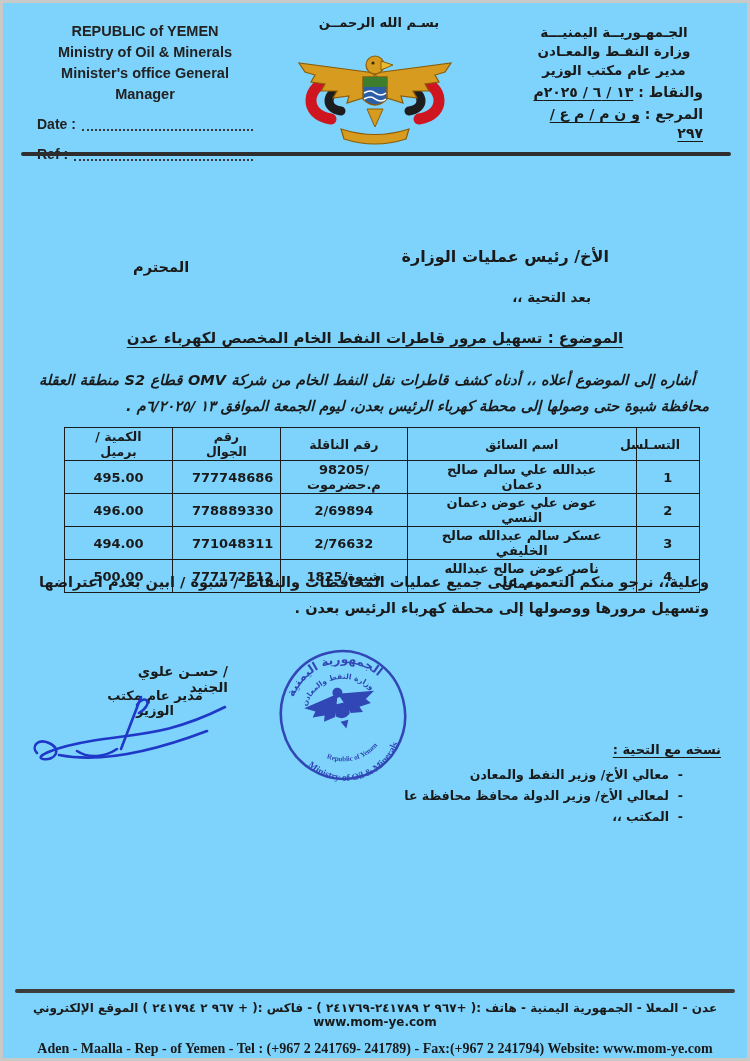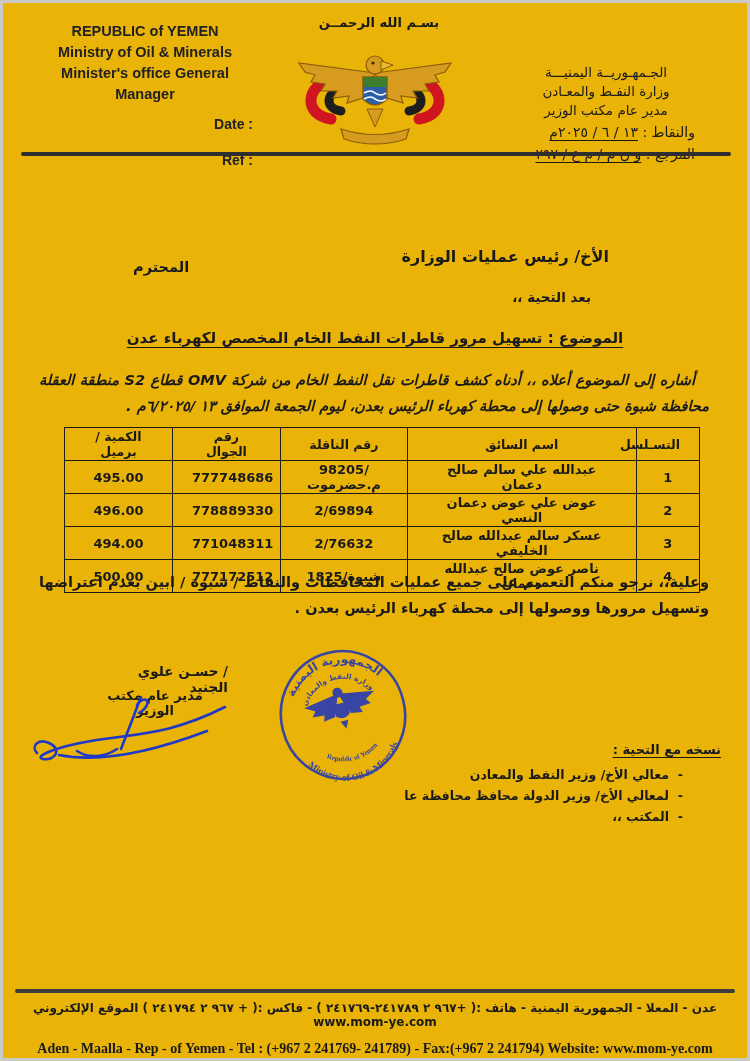--- a/index.html
+++ b/index.html
@@ -1,31 +1,31 @@
 <!DOCTYPE html>
 <html><head>
 <meta charset="utf-8">
 <style>
   html,body{margin:0;padding:0;background:#c9c9c7;}
   .page{
     position:relative;width:744px;height:1055px;margin:3px;
-    background:#eab308;overflow:hidden;
+    background:#7dd3fc;overflow:hidden;
     font-family:"DejaVu Sans",sans-serif;color:#1a1a1a;
   }
   
   .hdr-left{position:absolute;left:34px;top:18px;width:216px;text-align:center;
     font-family:"Liberation Sans",sans-serif;font-weight:bold;font-size:14.5px;line-height:21px;color:#222;}
-  .hdr-left .dateline{display:flex;align-items:flex-end;margin-top:9px;font-size:14px;flex-direction:column;}
+  .hdr-left .dateline{display:flex;align-items:flex-end;margin-top:9px;font-size:14px;}
   .hdr-left .dateline .lbl{white-space:nowrap;}
   .dotline{flex:1;border-bottom:2px dotted #3a3a3a;margin:0 0 4px 6px;height:10px;}
   .hdr-center{position:absolute;left:296px;top:12px;width:160px;text-align:center;}
   .basmala{font-size:13px;font-weight:bold;direction:rtl;}
   .emblem{position:absolute;left:286px;top:34px;}
-  .hdr-right{position:absolute;right:52px;top:20px;width:178px;text-align:center;direction:rtl;
-    font-weight:normal;font-size:13.5px;line-height:19px;margin-top:40px;}
+  .hdr-right{position:absolute;right:44px;top:20px;width:178px;text-align:center;direction:rtl;
+    font-weight:bold;font-size:13.5px;line-height:19px;}
   .hdr-right .refrow{margin-top:3px;text-align:right;font-size:14px;}
   .hdr-right .refrow:first-of-type{margin-top:14px;}
   .hdr-right .val{text-decoration:underline;text-underline-offset:3px;}
   .divider{position:absolute;left:18px;right:16px;top:149px;height:4px;background:#2e2e2e;border-radius:2px;}
   
   .to-line{position:absolute;top:244px;right:138px;direction:rtl;font-weight:bold;font-size:16px;}
   .honorific{position:absolute;top:256px;left:130px;direction:rtl;font-weight:bold;font-size:14.5px;}
   .greeting{position:absolute;top:286px;right:156px;direction:rtl;font-weight:bold;font-size:13.5px;}
   
   .subject{position:absolute;top:326px;left:0;width:100%;text-align:center;direction:rtl;

